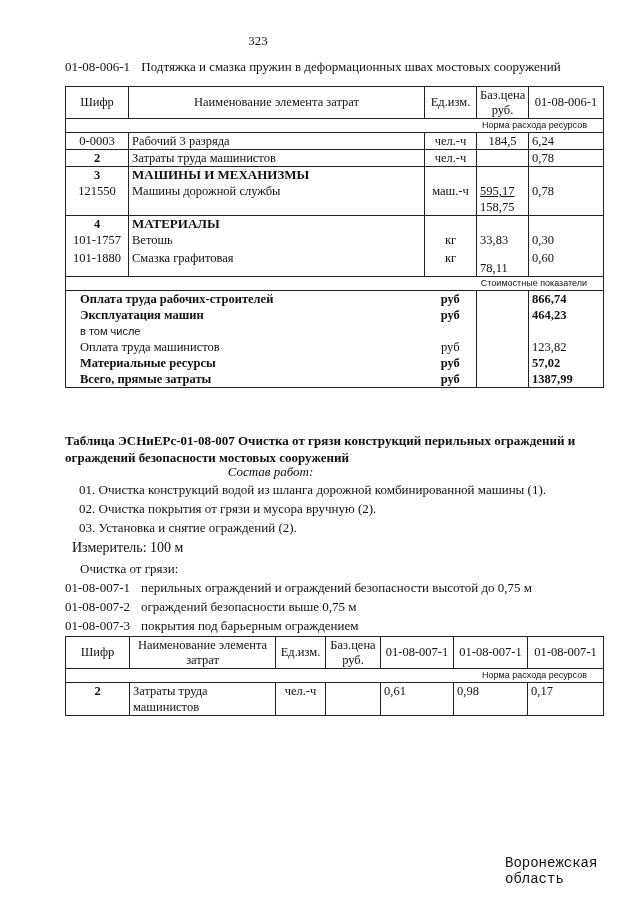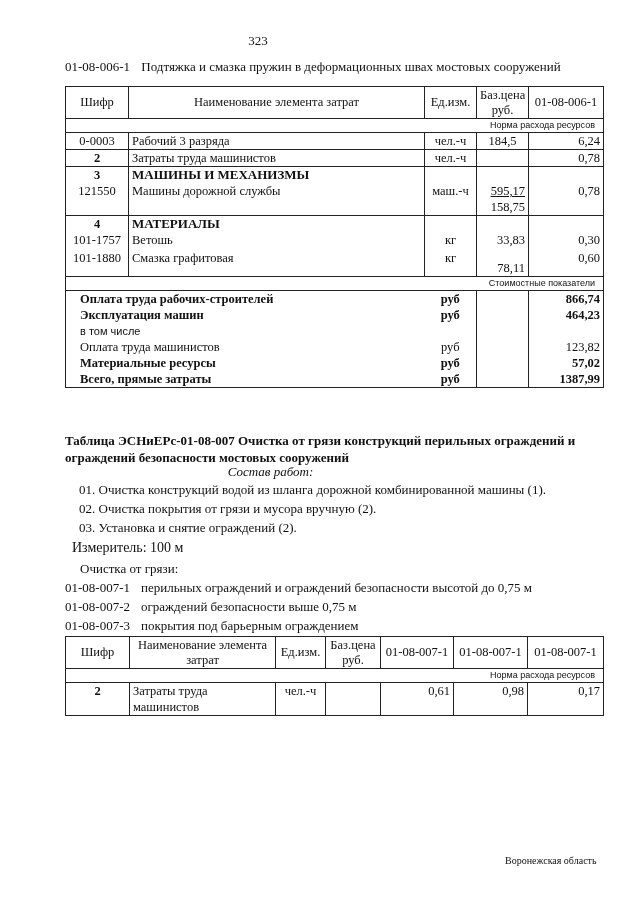--- a/index.html
+++ b/index.html
@@ -5,32 +5,32 @@
   html, body { margin:0; padding:0; background:#fff; }
   body { width:640px; height:905px; position:relative; overflow:hidden;
          font-family:"Liberation Serif", serif; color:#111; font-size:12.5px; }
   .abs { position:absolute; }
   .page-num { left:0; width:516px; top:33px; text-align:center; font-size:13px; }
   .t1-title { left:65px; top:59px; font-size:13px; white-space:nowrap; }
   .t1-title .code { margin-right:8px; }
   table { border-collapse:collapse; position:absolute; table-layout:fixed; }
   td, th { border:1px solid #222; padding:0 3px; font-weight:normal; vertical-align:top; line-height:16px; }
   th { vertical-align:middle; text-align:center; line-height:15px; }
-  .c { text-align:center; } .r { text-align:right; } .b { font-weight:bold; }
-  .sans { font-family:"Liberation Sans", sans-serif; font-size:9px; text-align:right; line-height:13px; padding-right:8px; } 
+  .c { text-align:center; } .r { text-align:left; } .b { font-weight:bold; }
+  .sans { font-family:"Liberation Sans", sans-serif; font-size:9px; text-align:right; line-height:13px; padding-right:16px; } 
   .t1 { left:65px; top:86px; width:538px; }
   .t2 { left:65px; top:636px; width:538px; }
   .t2-title { left:65px; top:432px; width:540px; font-weight:bold; font-size:13px; line-height:17px; }
   .sostav { left:0; width:541px; top:464px; text-align:center; font-style:italic; font-size:13px; }
   .work { left:79px; font-size:13px; }
   .meas { left:72px; top:540px; font-weight:normal; font-size:14px; }
   .clean { left:80px; top:561px; font-size:13px; }
   .var { left:65px; font-size:13px; white-space:nowrap; }
   .var .code { display:inline-block; width:76px; }
-  .footer { left:505px; top:855px; font-size:10px; }
+  .footer { left:505px; top:855px; font-size:14px;font-family:Liberation Mono, monospace; }
   .u { text-decoration:underline; }
   .cost td { border-left:none; border-right:none; border-top:none; border-bottom:none; }
   .cost td.vl { border-left:1px solid #222; }
   .cost td.vr { border-right:1px solid #222; }
 </style>
 </head>
 <body>
 
 <div class="abs page-num">323</div>
 

